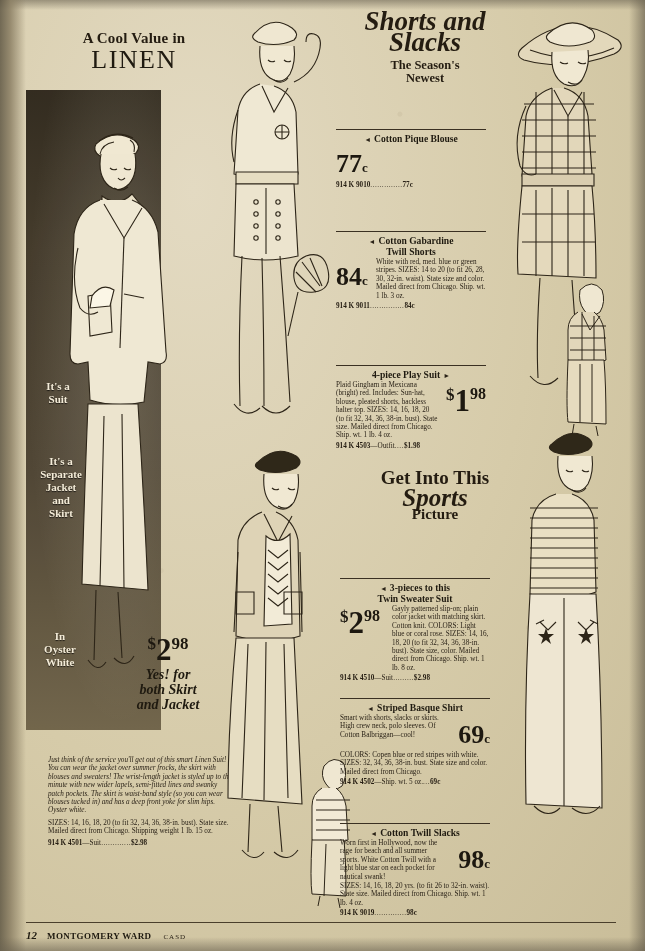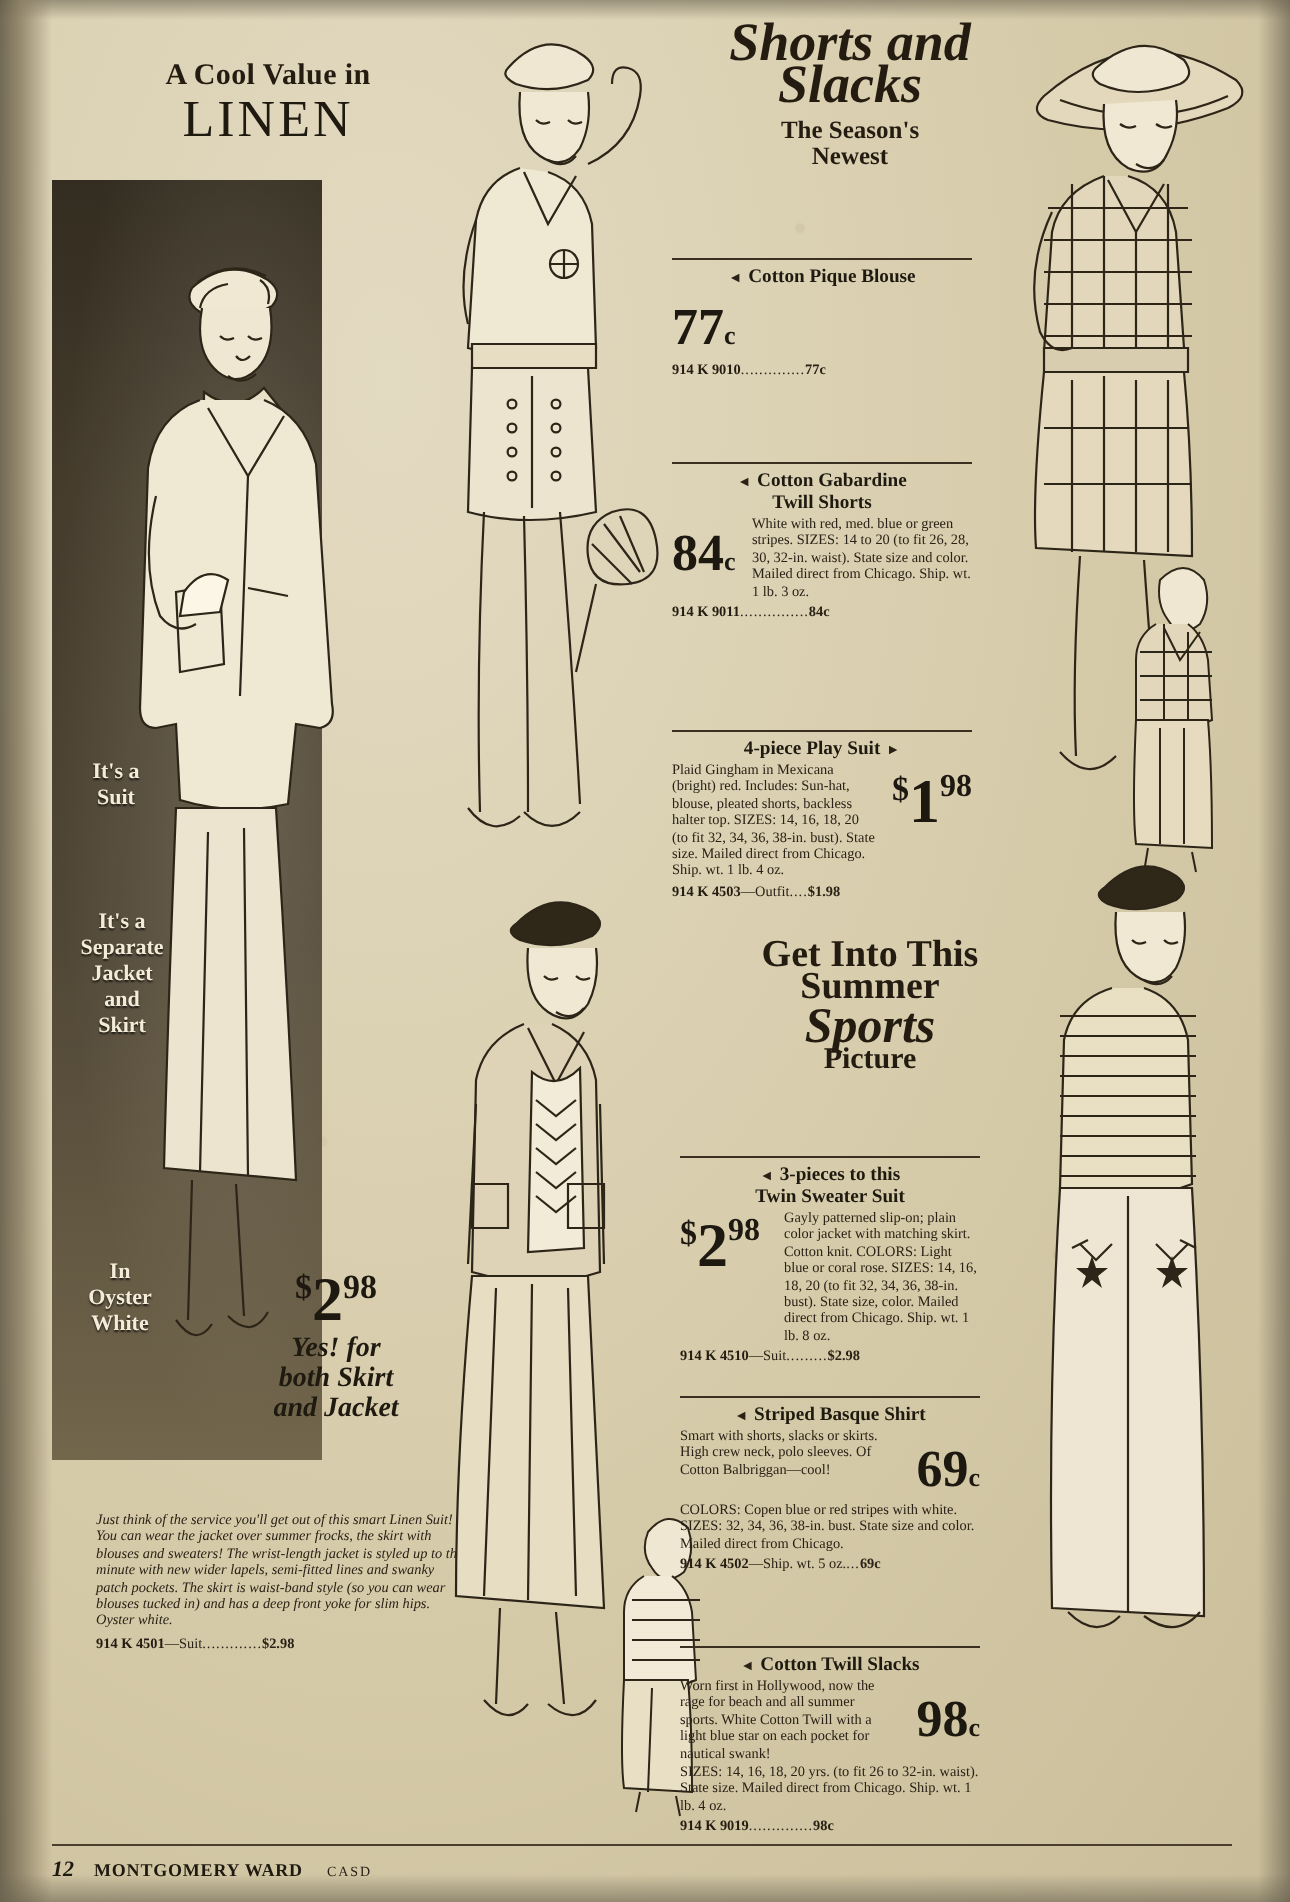--- a/index.html
+++ b/index.html
@@ -209,20 +209,21 @@
     <div class="price-big">
       <span class="dollar">$</span><span class="num">2</span><span style="font-size:17px;vertical-align:top;">98</span>
     </div>
     <div class="yes-script" style="white-space:pre-line;margin-top:2px;">Yes! for
 both Skirt
 and Jacket</div>
   </div>
 
   <div class="blk" style="left:48px;top:756px;width:186px;">
     <div class="tiny it">Just think of the service you'll get out of this smart Linen Suit! You can wear the jacket over summer frocks, the skirt with blouses and sweaters! The wrist-length jacket is styled up to the minute with new wider lapels, semi-fitted lines and swanky patch pockets. The skirt is waist-band style (so you can wear blouses tucked in) and has a deep front yoke for slim hips. Oyster white.</div>
+    <div class="tiny" style="margin-top:4px;">SIZES: 14, 16, 18, 20 (to fit 32, 34, 36, 38-in. bust). State size. Mailed direct from Chicago. Shipping weight 1 lb. 15 oz.</div>
     <div class="tiny" style="margin-top:3px;">
       <span class="catnum">914 K 4501</span><span>—Suit</span><span class="dots">.............</span><b>$2.98</b>
     </div>
   </div>
 
   <div class="fig" style="left:210px;top:6px;">
     <svg width="130" height="460" viewBox="0 0 130 460">
       <g fill="none" stroke="#2d2518" stroke-width="1.1">
         <path d="M44 28 q18 -20 38 -6 q8 6 2 12 q-18 8 -36 2 q-8 -4 -4 -8z" fill="#efe7d1"></path>
         <path d="M50 40 q-2 24 10 32 q12 8 20 -4 q6 -12 4 -28" fill="#f0e8d2"></path>
@@ -415,21 +416,20 @@
       </div>
       <div class="tiny" style="margin-right:48px;">Plaid Gingham in Mexicana (bright) red. Includes: Sun-hat, blouse, pleated shorts, backless halter top. SIZES: 14, 16, 18, 20 (to fit 32, 34, 36, 38-in. bust). State size. Mailed direct from Chicago. Ship. wt. 1 lb. 4 oz.</div>
     </div>
     <div class="tiny" style="margin-top:2px;">
       <span class="catnum">914 K 4503</span><span>—Outfit</span><span class="dots">....</span><b>$1.98</b>
     </div>
   </div>
 
   <div class="hdr-sports hd-script">
     <div class="t1 serif">Get Into This</div>
-    <div class="t2 serif">Summer</div>
     <div class="t3">Sports</div>
     <div class="t4 serif">Picture</div>
   </div>
 
   <div class="blk w150" style="left:340px;top:575px;">
     <hr class="rule">
     <div class="itemhead arrow-left" style="white-space:pre-line;">3-pieces to this
 Twin Sweater Suit</div>
     <div style="overflow:hidden;margin-top:1px;">
       <div class="price-big flow-left" style="margin-top:4px;">

